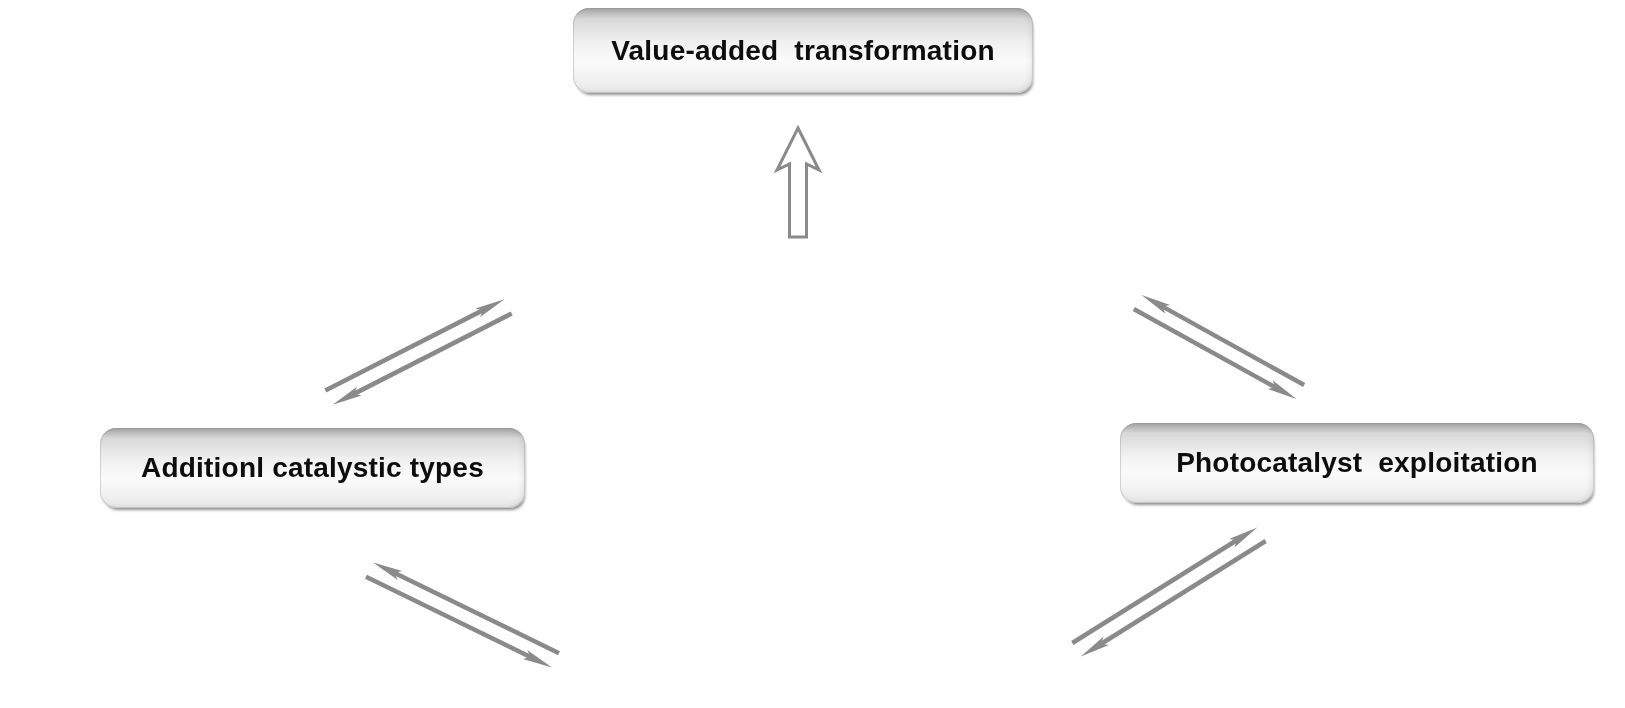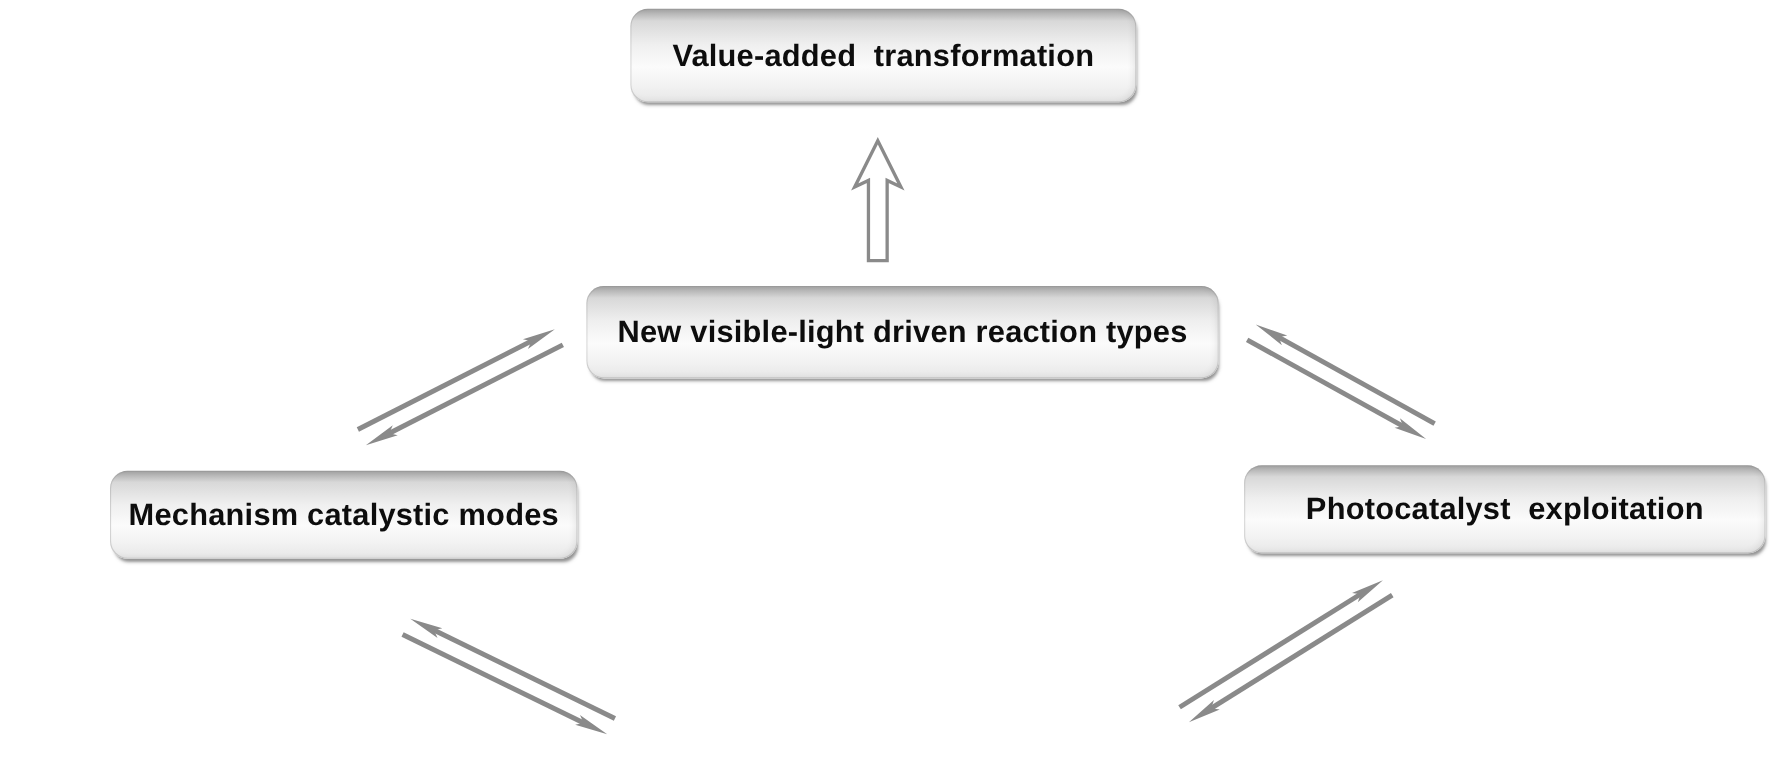--- a/index.html
+++ b/index.html
@@ -39,29 +39,26 @@
 </style>
 </head>
 <body>
 
 <div class="stage">
 
   <div class="node" style="left:573px; top:8px; width:460px; height:85px;">
     <span class="lbl">Value-added  transformation</span>
   </div>
 
-  <div class="node" style="left:533px; top:260px; width:575px; height:84px;">
-    <span class="lbl">New visible-light driven reaction types</span>
+
+  <div class="node" style="left:100px; top:428px; width:425px; height:80px;">
+    <span class="lbl">Additionl catalystic types</span>
   </div>
 
-  <div class="node" style="left:100px; top:428px; width:425px; height:80px;">
-    <span class="lbl">Mechanism catalystic modes</span>
-  </div>
-
-  <div class="node" style="left:1120px; top:423px; width:474px; height:80px;margin-left:11px;">
+  <div class="node" style="left:1120px; top:423px; width:474px; height:80px;">
     <span class="lbl">Photocatalyst  exploitation</span>
   </div>
 
 
   <svg class="arrow-svg" style="left:775px; top:126px;" width="46" height="113" viewBox="0 0 46 113">
     <polygon points="23,2 44,44 31.5,38 31.5,111 14.5,111 14.5,38 2,44" fill="#ffffff" stroke="#8a8a8a" stroke-width="3" stroke-linejoin="miter"></polygon>
   </svg>
 
   <svg class="arrow-svg dbl" style="left:316px; top:339px; transform:rotate(-27deg);" width="205" height="26" viewBox="0 0 205 26">
     <line x1="2" y1="5" x2="184" y2="5"></line>

